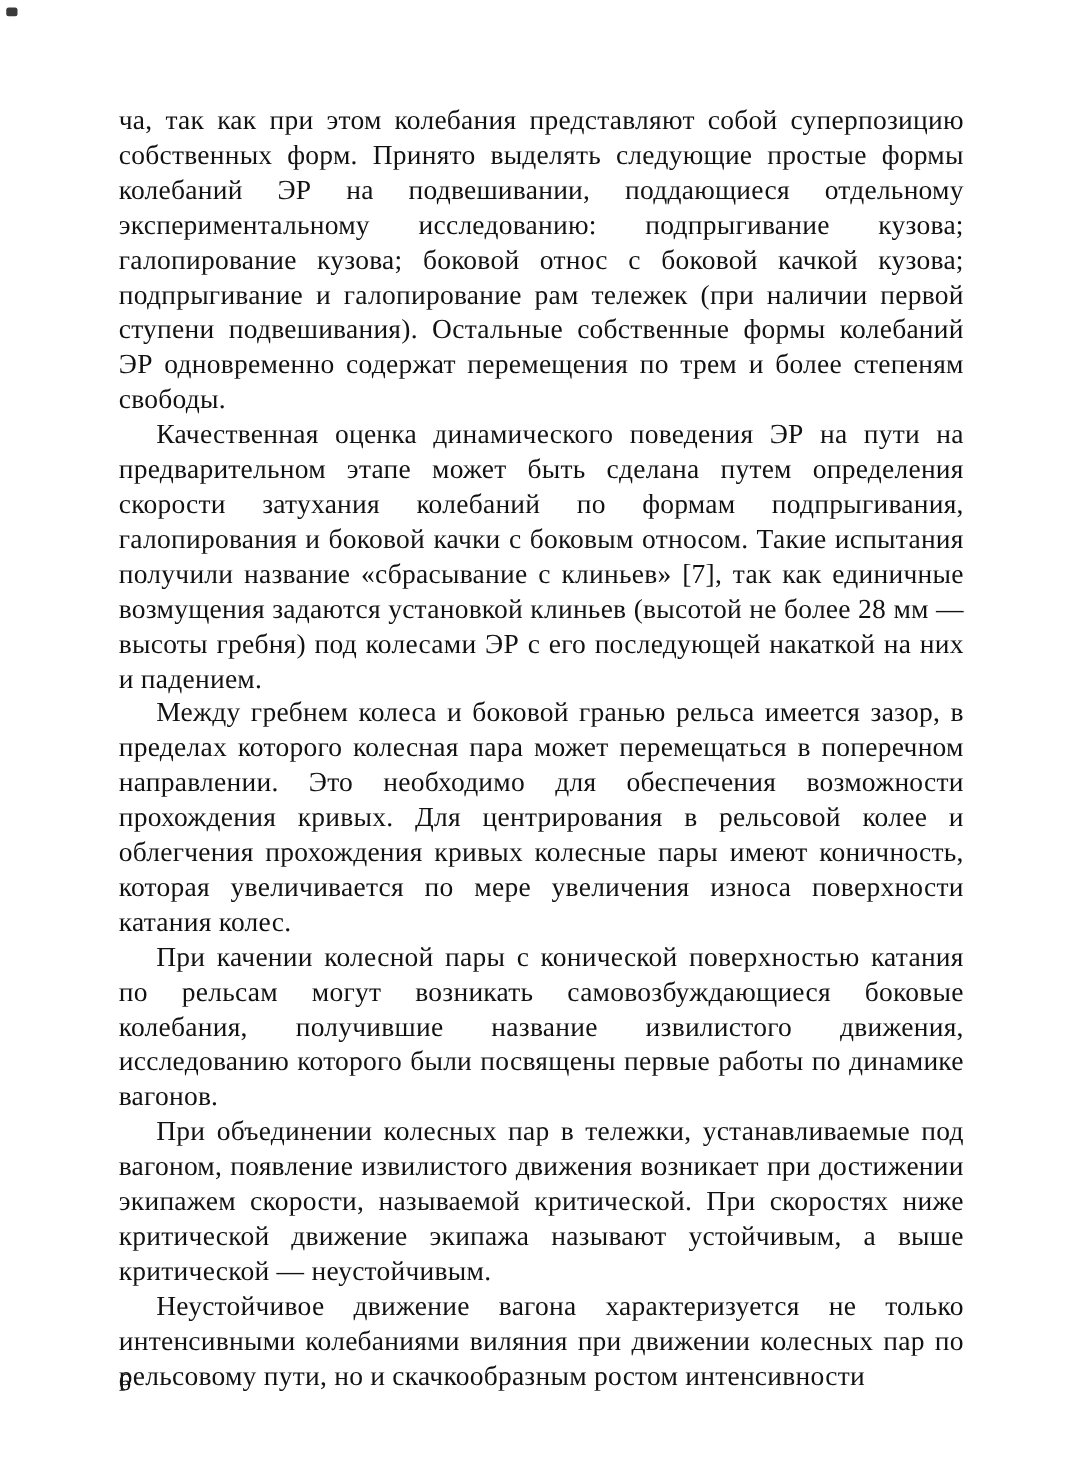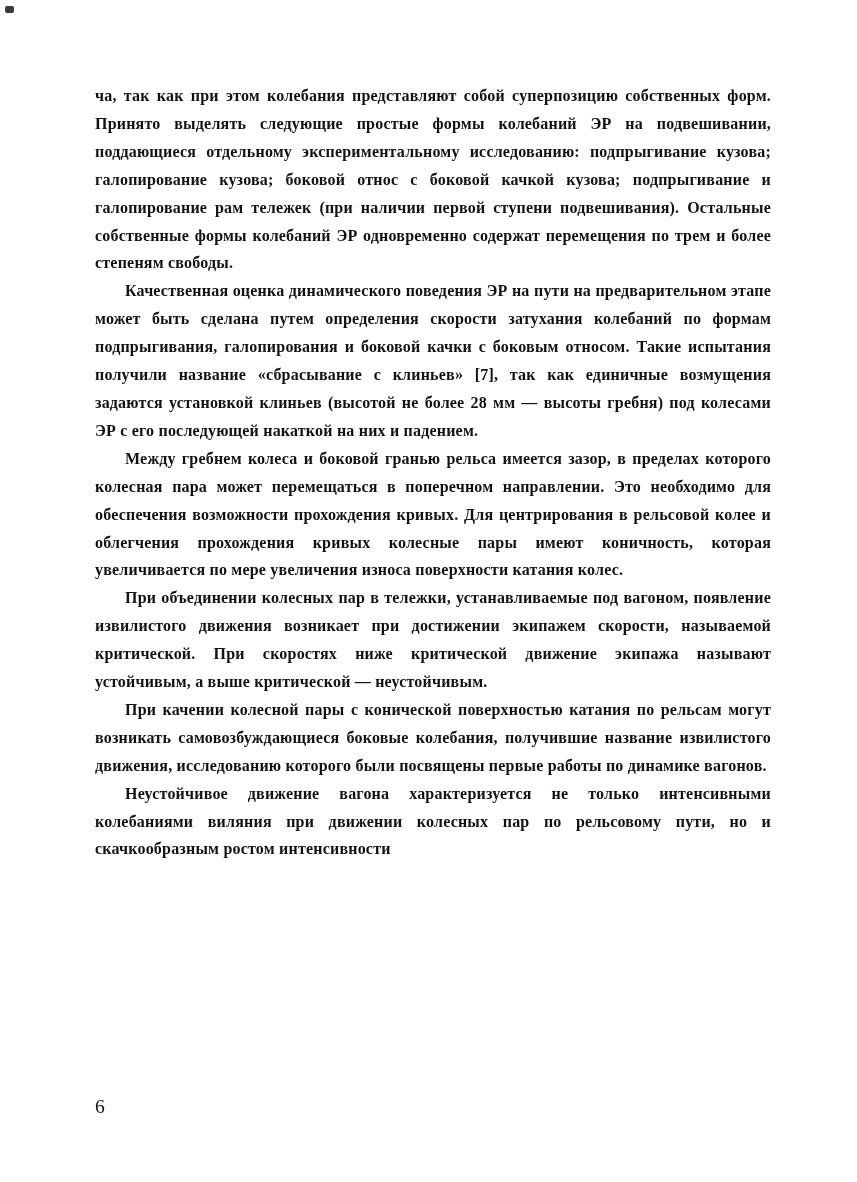--- a/index.html
+++ b/index.html
@@ -21,26 +21,25 @@
     top: 0;
     width: 857px;
     height: 1182px;
     background: #ffffff;
   }
   .text-block {
     position: absolute;
     left: 95px;
     top: 82px;
     width: 676px;
-    font-size: 16px;
+    font-size: 22px;
     line-height: 27.9px;
     text-align: justify;
     letter-spacing: 0.2px;
     hyphens: auto;
-    font-weight: bold;
     -webkit-hyphens: auto;
   }
   .text-block p {
     margin: 0;
     padding: 0;
   }
   .text-block p.indented {
     text-indent: 30px;
   }
   .page-number {
@@ -63,19 +62,19 @@
 </head>
 <body>
 
 <div class="page">
   <div class="scan-speck"></div>
 
   <div class="text-block">
     <p>ча, так как при этом колебания представляют собой суперпозицию собственных форм. Принято выделять следующие простые формы колебаний ЭР на подвешивании, поддающиеся отдельному экспериментальному исследованию: подпрыгивание кузова; галопирование кузова; боковой относ с боковой качкой кузова; подпрыгивание и галопирование рам тележек (при наличии первой ступени подвешивания). Остальные собственные формы колебаний ЭР одновременно содержат перемещения по трем и более степеням свободы.</p>
     <p class="indented">Качественная оценка динамического поведения ЭР на пути на предварительном этапе может быть сделана путем определения скорости затухания колебаний по формам подпрыгивания, галопирования и боковой качки с боковым относом. Такие испытания получили название «сбрасывание с клиньев» [7], так как единичные возмущения задаются установкой клиньев (высотой не более 28 мм — высоты гребня) под колесами ЭР с его последующей накаткой на них и падением.</p>
     <p class="indented">Между гребнем колеса и боковой гранью рельса имеется зазор, в пределах которого колесная пара может перемещаться в поперечном направлении. Это необходимо для обеспечения возможности прохождения кривых. Для центрирования в рельсовой колее и облегчения прохождения кривых колесные пары имеют коничность, которая увеличивается по мере увеличения износа поверхности катания колес.</p>
+    <p class="indented">При качении колесной пары с конической поверхностью катания по рельсам могут возникать самовозбуждающиеся боковые колебания, получившие название извилистого движения, исследованию которого были посвящены первые работы по динамике вагонов.</p>
     <p class="indented">При объединении колесных пар в тележки, устанавливаемые под вагоном, появление извилистого движения возникает при достижении экипажем скорости, называемой критической. При скоростях ниже критической движение экипажа называют устойчивым, а выше критической — неустойчивым.</p>
-    <p class="indented">При качении колесной пары с конической поверхностью катания по рельсам могут возникать самовозбуждающиеся боковые колебания, получившие название извилистого движения, исследованию которого были посвящены первые работы по динамике вагонов.</p>
     <p class="indented">Неустойчивое движение вагона характеризуется не только интенсивными колебаниями виляния при движении колесных пар по рельсовому пути, но и скачкообразным ростом интенсивности</p>
   </div>
 
   <div class="page-number">6</div>
 </div>
 
 </body></html>

